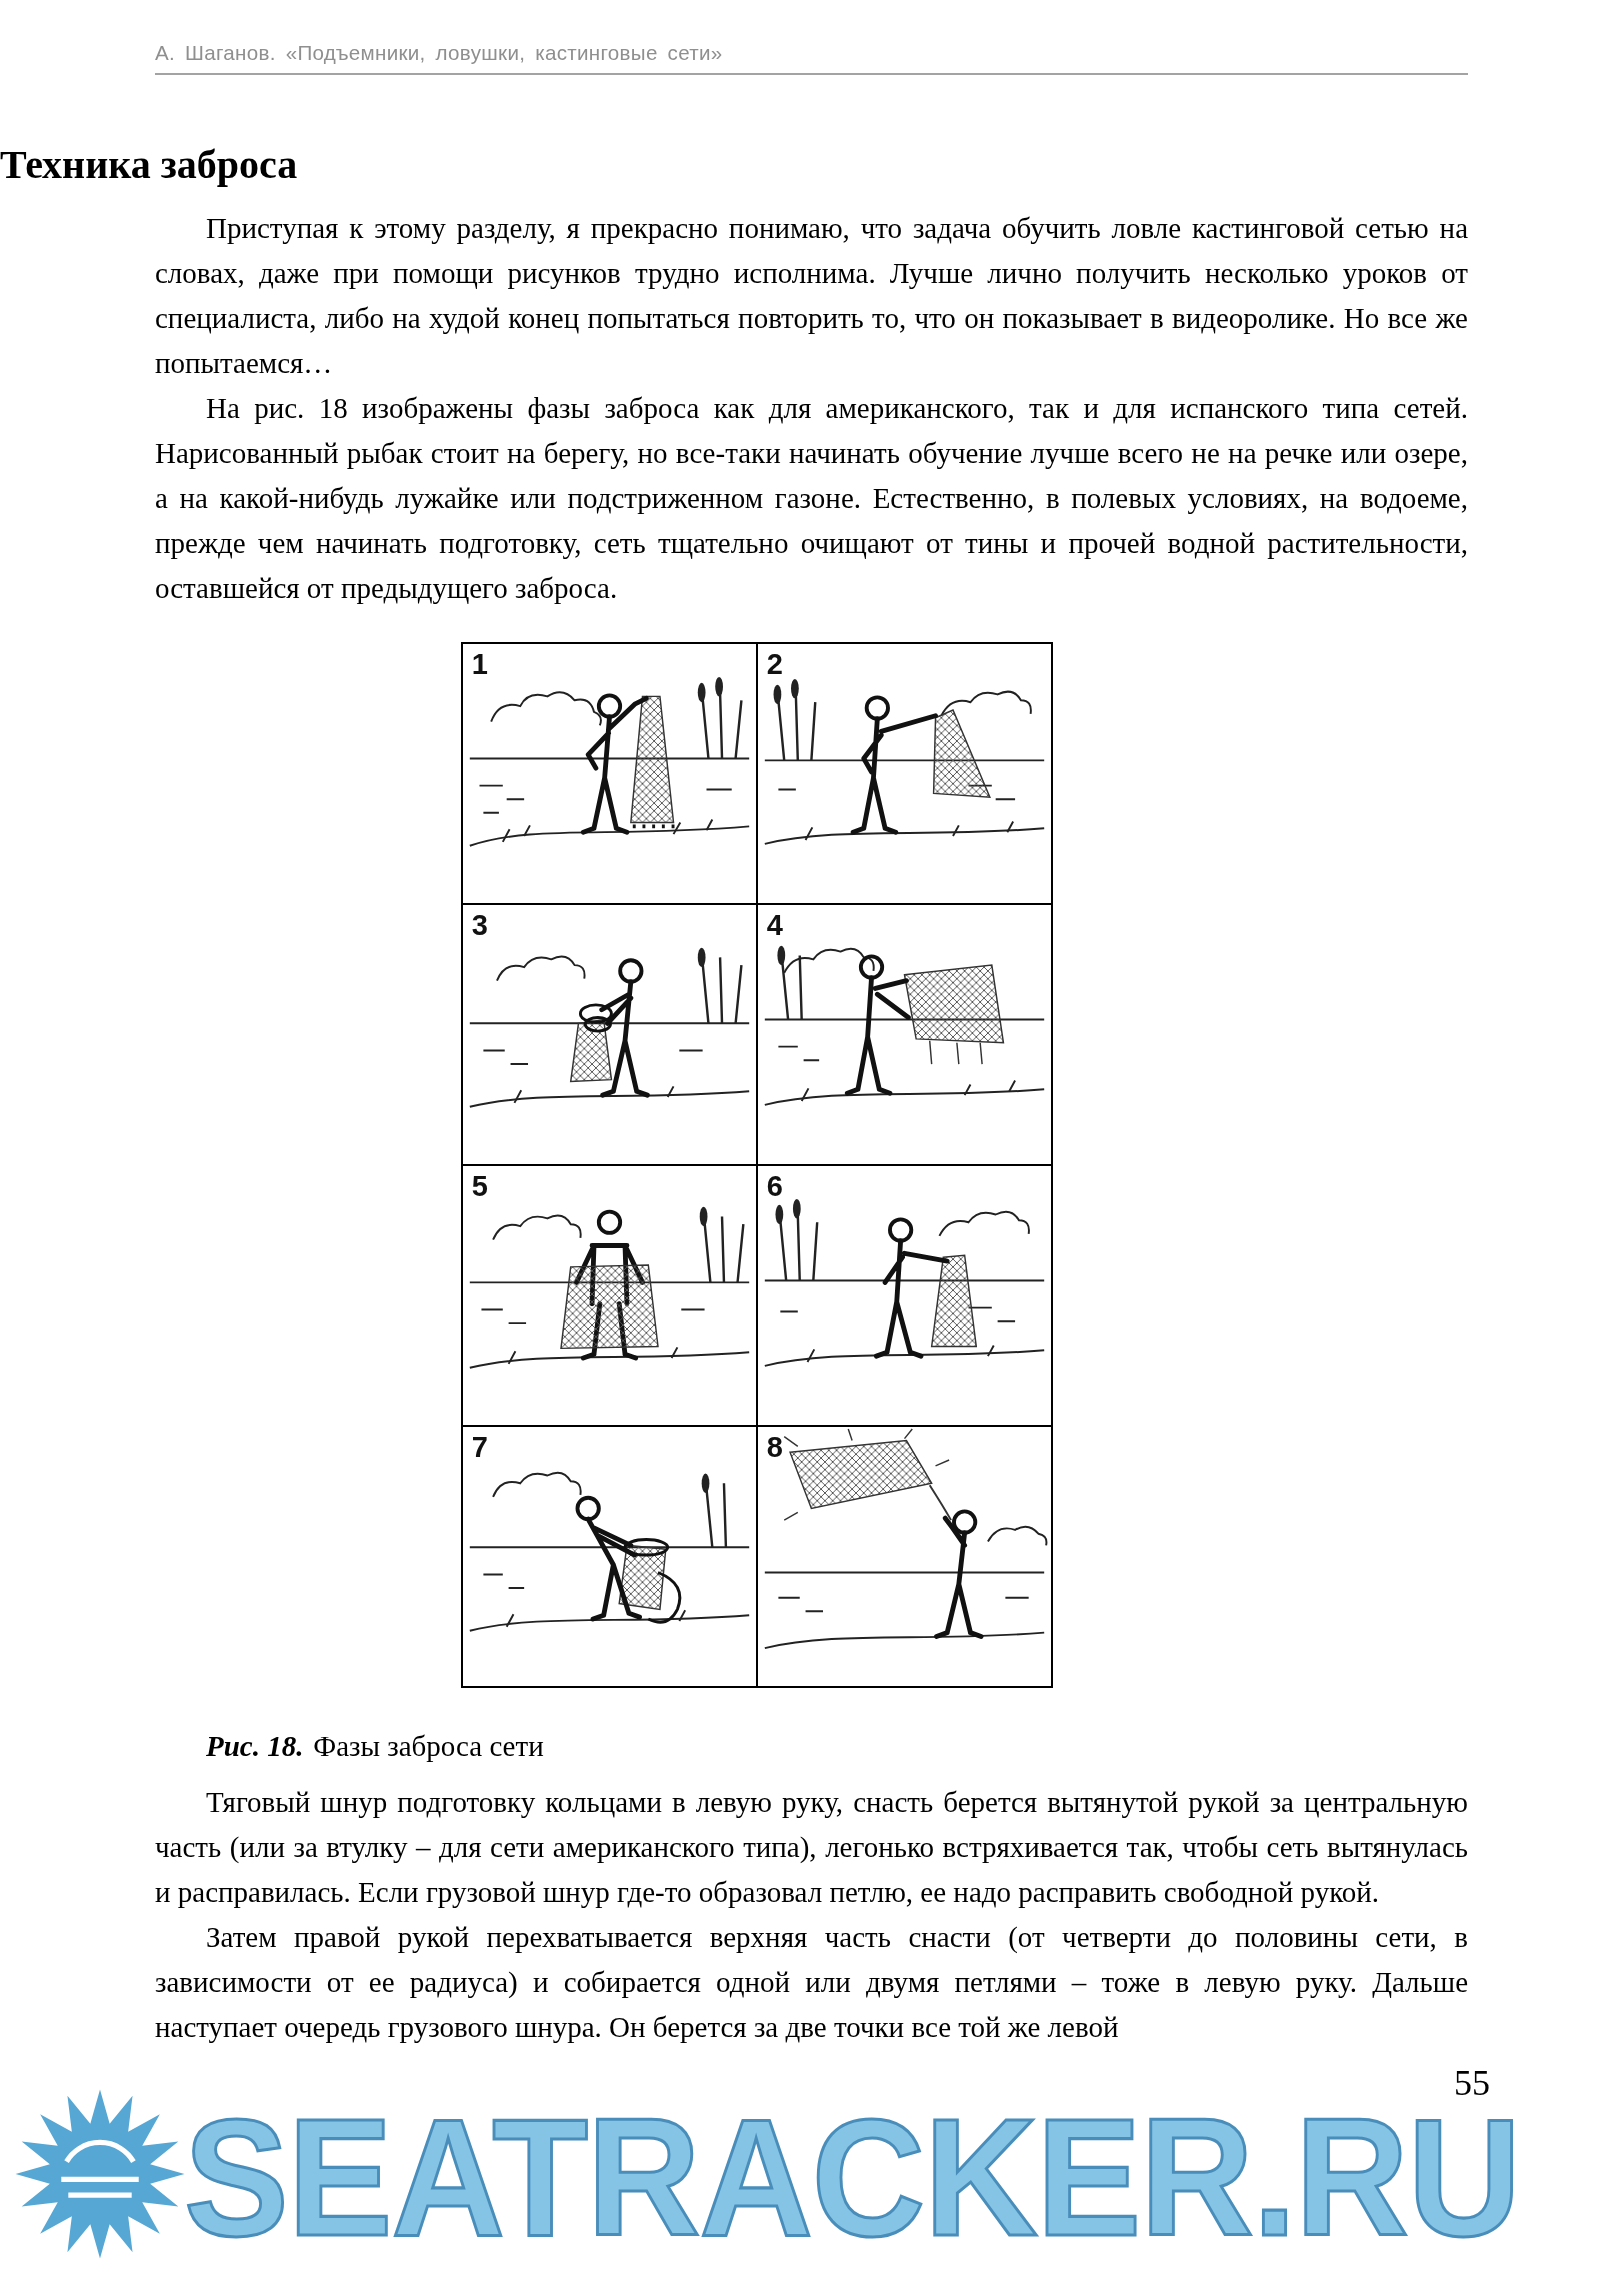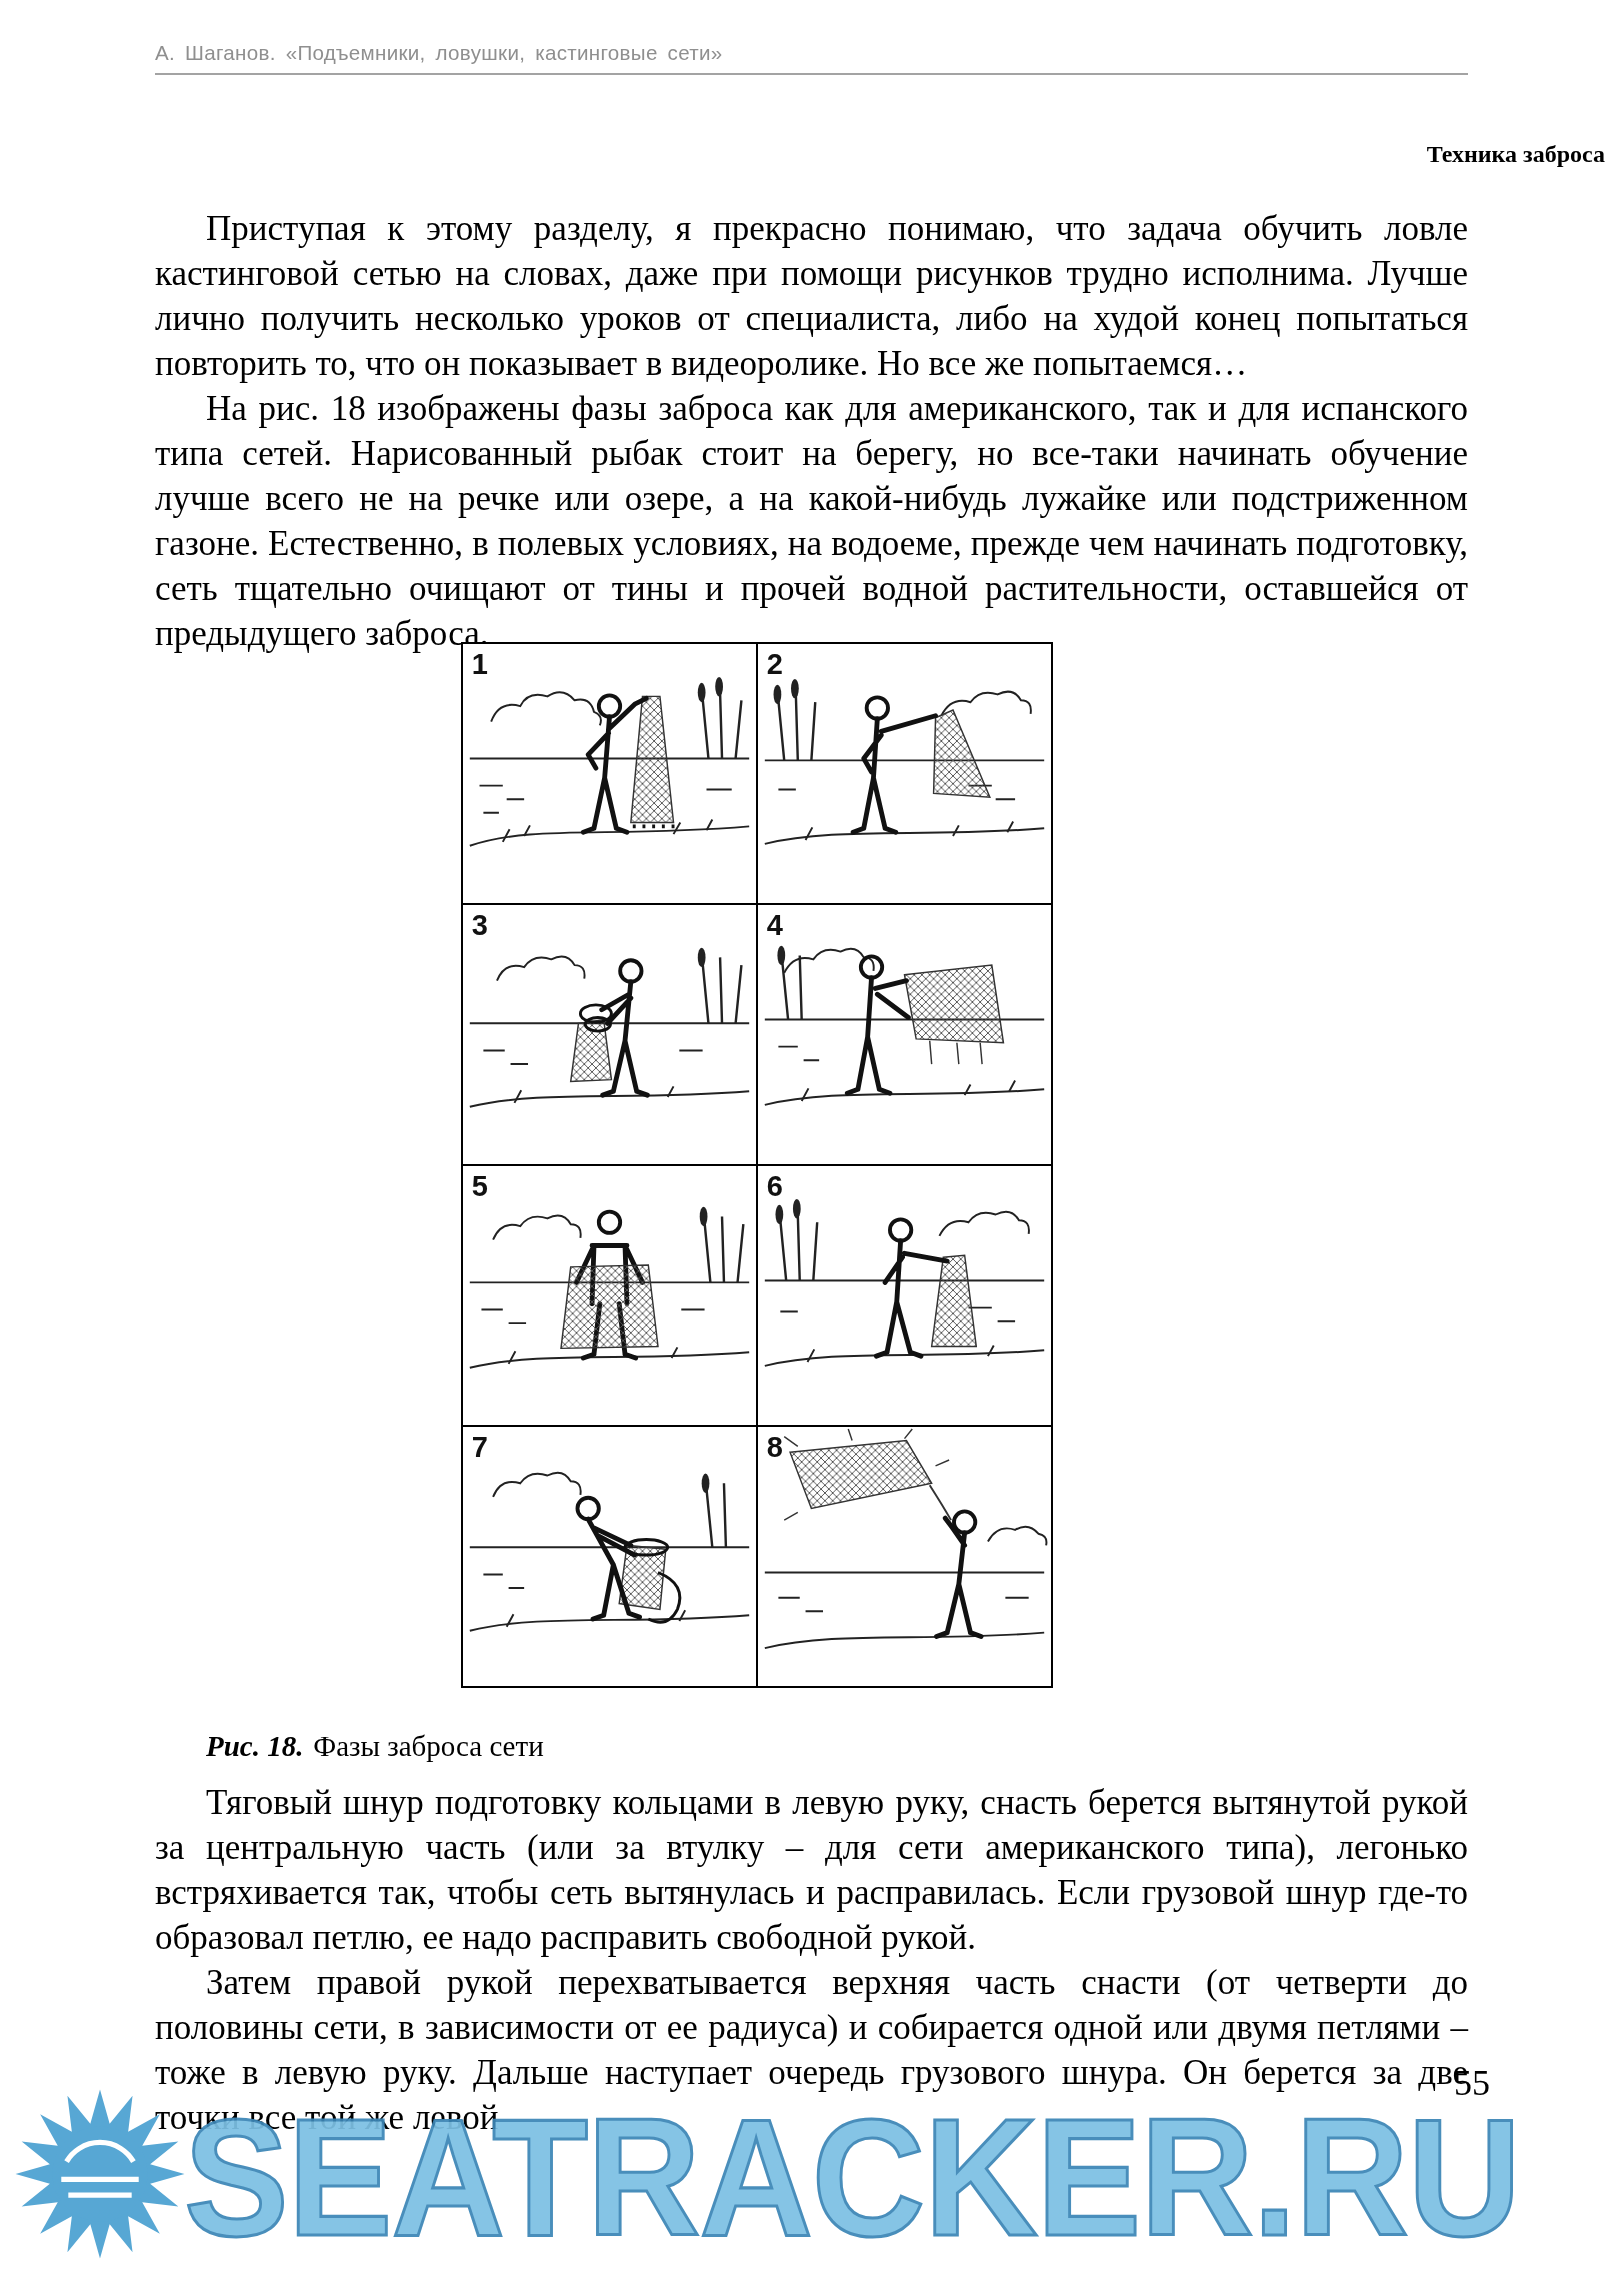--- a/index.html
+++ b/index.html
@@ -8,26 +8,26 @@
     position:relative; width:1621px; height:2293px; background:#fff;
     font-family:"Liberation Serif", serif; color:#000; overflow:hidden;
   }
   .header {
     position:absolute; top:41px; left:155px; right:153px;
     font-family:"Liberation Sans", sans-serif; font-size:20.6px; color:#8f8f8f;
     letter-spacing:0.3px; word-spacing:3.9px;
     padding-bottom:8px; border-bottom:2px solid #a3a3a3;
   }
   .page-title {
-    position:absolute; top:141px; left:0; right:16px; text-align:right;
-    font-size:24px; font-weight:bold;
+    position:absolute; top:141px; left:0; right:4px; text-align:left;
+    font-size:40px; font-weight:bold;
   }
   .textblock {
     position:absolute; left:155px; width:1313px;
-    font-size:35px; line-height:45px; text-align:justify;
+    font-size:29px; line-height:45px; text-align:justify;
   }
   .textblock p { text-indent:51px; }
   #text-top { top:206px; }
   #text-bottom { top:1780px; }
   .figure { position:absolute; top:642px; left:461px; width:592px; }
   .grid {
     display:grid; grid-template-columns:1fr 1fr; border:2px solid #000; background:#000; gap:2px;
   }
   .panel { position:relative; height:259px; background:#fff; }
   .panel-num {

